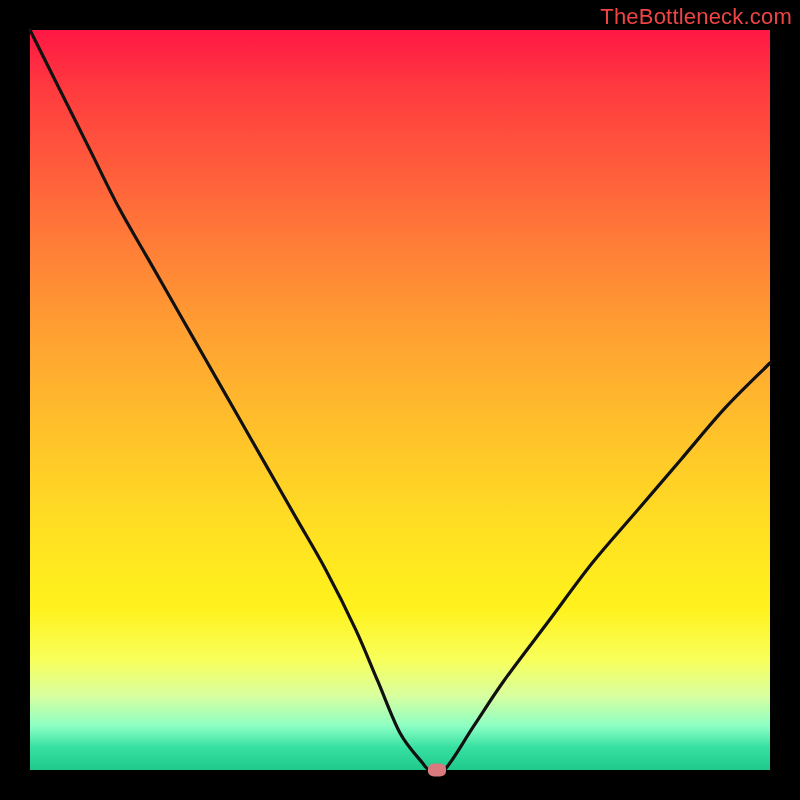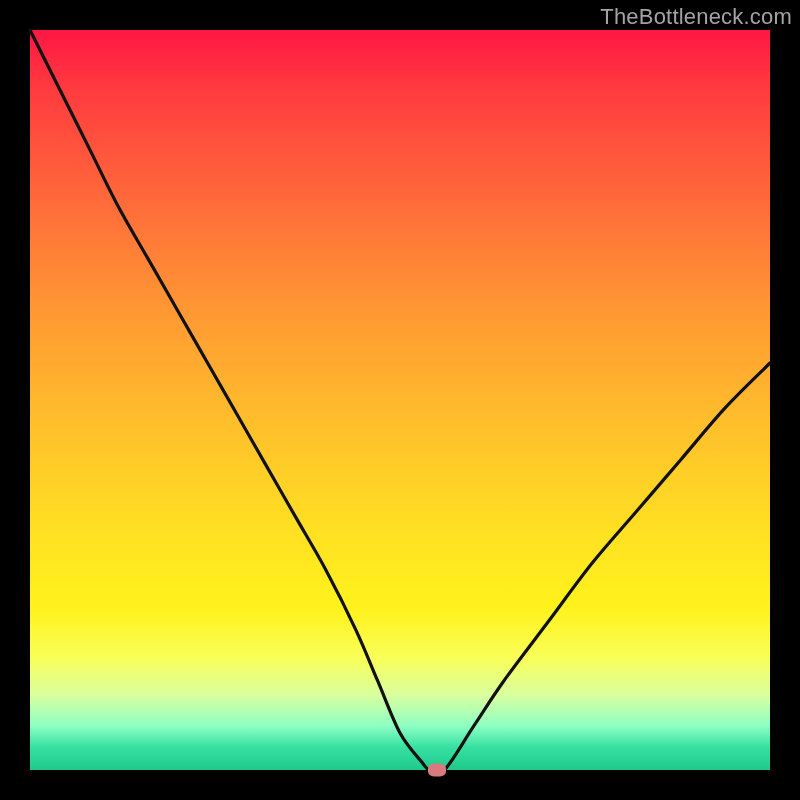--- a/index.html
+++ b/index.html
@@ -39,21 +39,21 @@
       #d8ffa0 90%,
       #8effc4 94%,
       #35e0a1 97%,
       #1fc98c 100%
     );
   }
   .watermark {
     position: absolute;
     top: 4px;
     right: 8px;
-    color: #a3a3a3;
+    color: #ef4444;
     font-size: 22px;
     letter-spacing: .2px;
     user-select: none;
   }
   svg.curve {
     position: absolute;
     left: 0; top: 0;
     width: 100%;
     height: 100%;
     overflow: visible;

